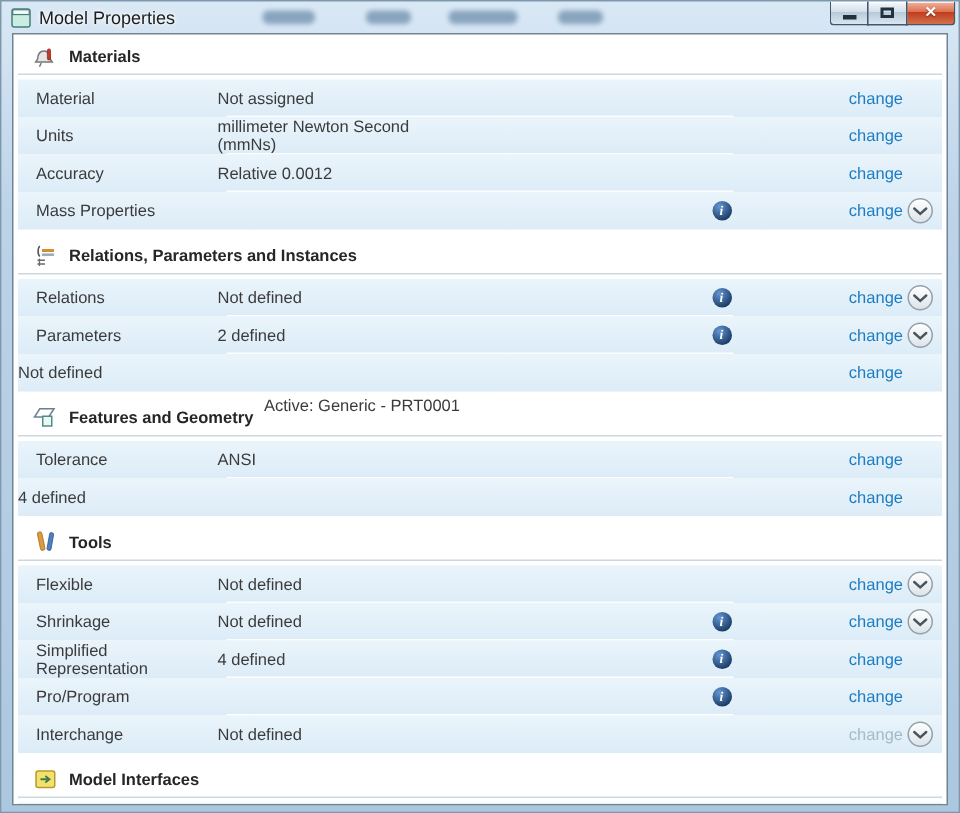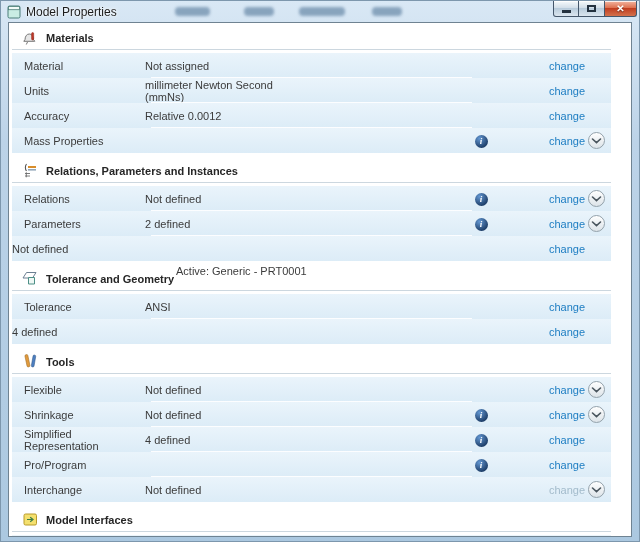--- a/index.html
+++ b/index.html
@@ -29,21 +29,21 @@
   .winbtn.close{
     width:33px; border-radius:0 0 3px 0;
     background:linear-gradient(180deg,#f2b6a2 0%,#de7150 45%,#bf3a1d 46%,#d3714c 100%);
   }
   .glyph-min{ width:9px; height:3px; background:#23313f; margin-top:6px; }
   .glyph-max{ width:9px; height:7px; border:2px solid #23313f; background:transparent; }
   .glyph-close{ color:#fff; font-size:10px; font-weight:bold; text-shadow:0 1px 1px rgba(0,0,0,.45); line-height:1; }
   
   .panel{
     position:absolute; left:7px; right:7px; top:21px; bottom:4px;
-    background:#ffffff; border:1px solid #6f8392; padding:3px 20px 0 3px; overflow:hidden;
+    background:#ffffff; border:1px solid #6f8392; padding:3px 3px 0 3px; overflow:hidden;
   }
   .section{ margin-bottom:6px; }
   .sec-header{
     display:flex; align-items:center; gap:7px;
     padding:3px 2px 3px 10px; border-bottom:1px solid #ccd7df; margin-bottom:3px;
   }
   .sec-icon{ width:17px; height:17px; display:inline-flex; flex:none; }
   .sec-icon svg{ display:block; }
   .sec-title{ font-weight:bold; color:#262626; }
   
@@ -213,21 +213,21 @@
           </div>
         </div>
         <div class="section">
           <div class="sec-header">
             <span class="sec-icon">
               <svg width="17" height="17" viewBox="0 0 17 17">
                 <path d="M4.5 2.5h9.5l-3.5 5.5H1z" fill="none" stroke="#6c7f92" stroke-width="1"></path>
                 <path d="M6.5 7.5h6v6.5h-6z" fill="#eef7f4" stroke="#4d8f86" stroke-width="1"></path>
               </svg>
             </span>
-            <span class="sec-title">Tolerance and Geometry</span>
+            <span class="sec-title">Features and Geometry</span>
           </div>
           <div class="rows">
             <div class="row">
               <span class="c-label">Tolerance</span>
               <span class="c-value">ANSI</span>
               <span class="c-active"></span>
               <span class="c-info"></span>
               <span class="c-change"><a class="change-link">change</a></span>
               <span class="c-chev"></span>
             </div>

